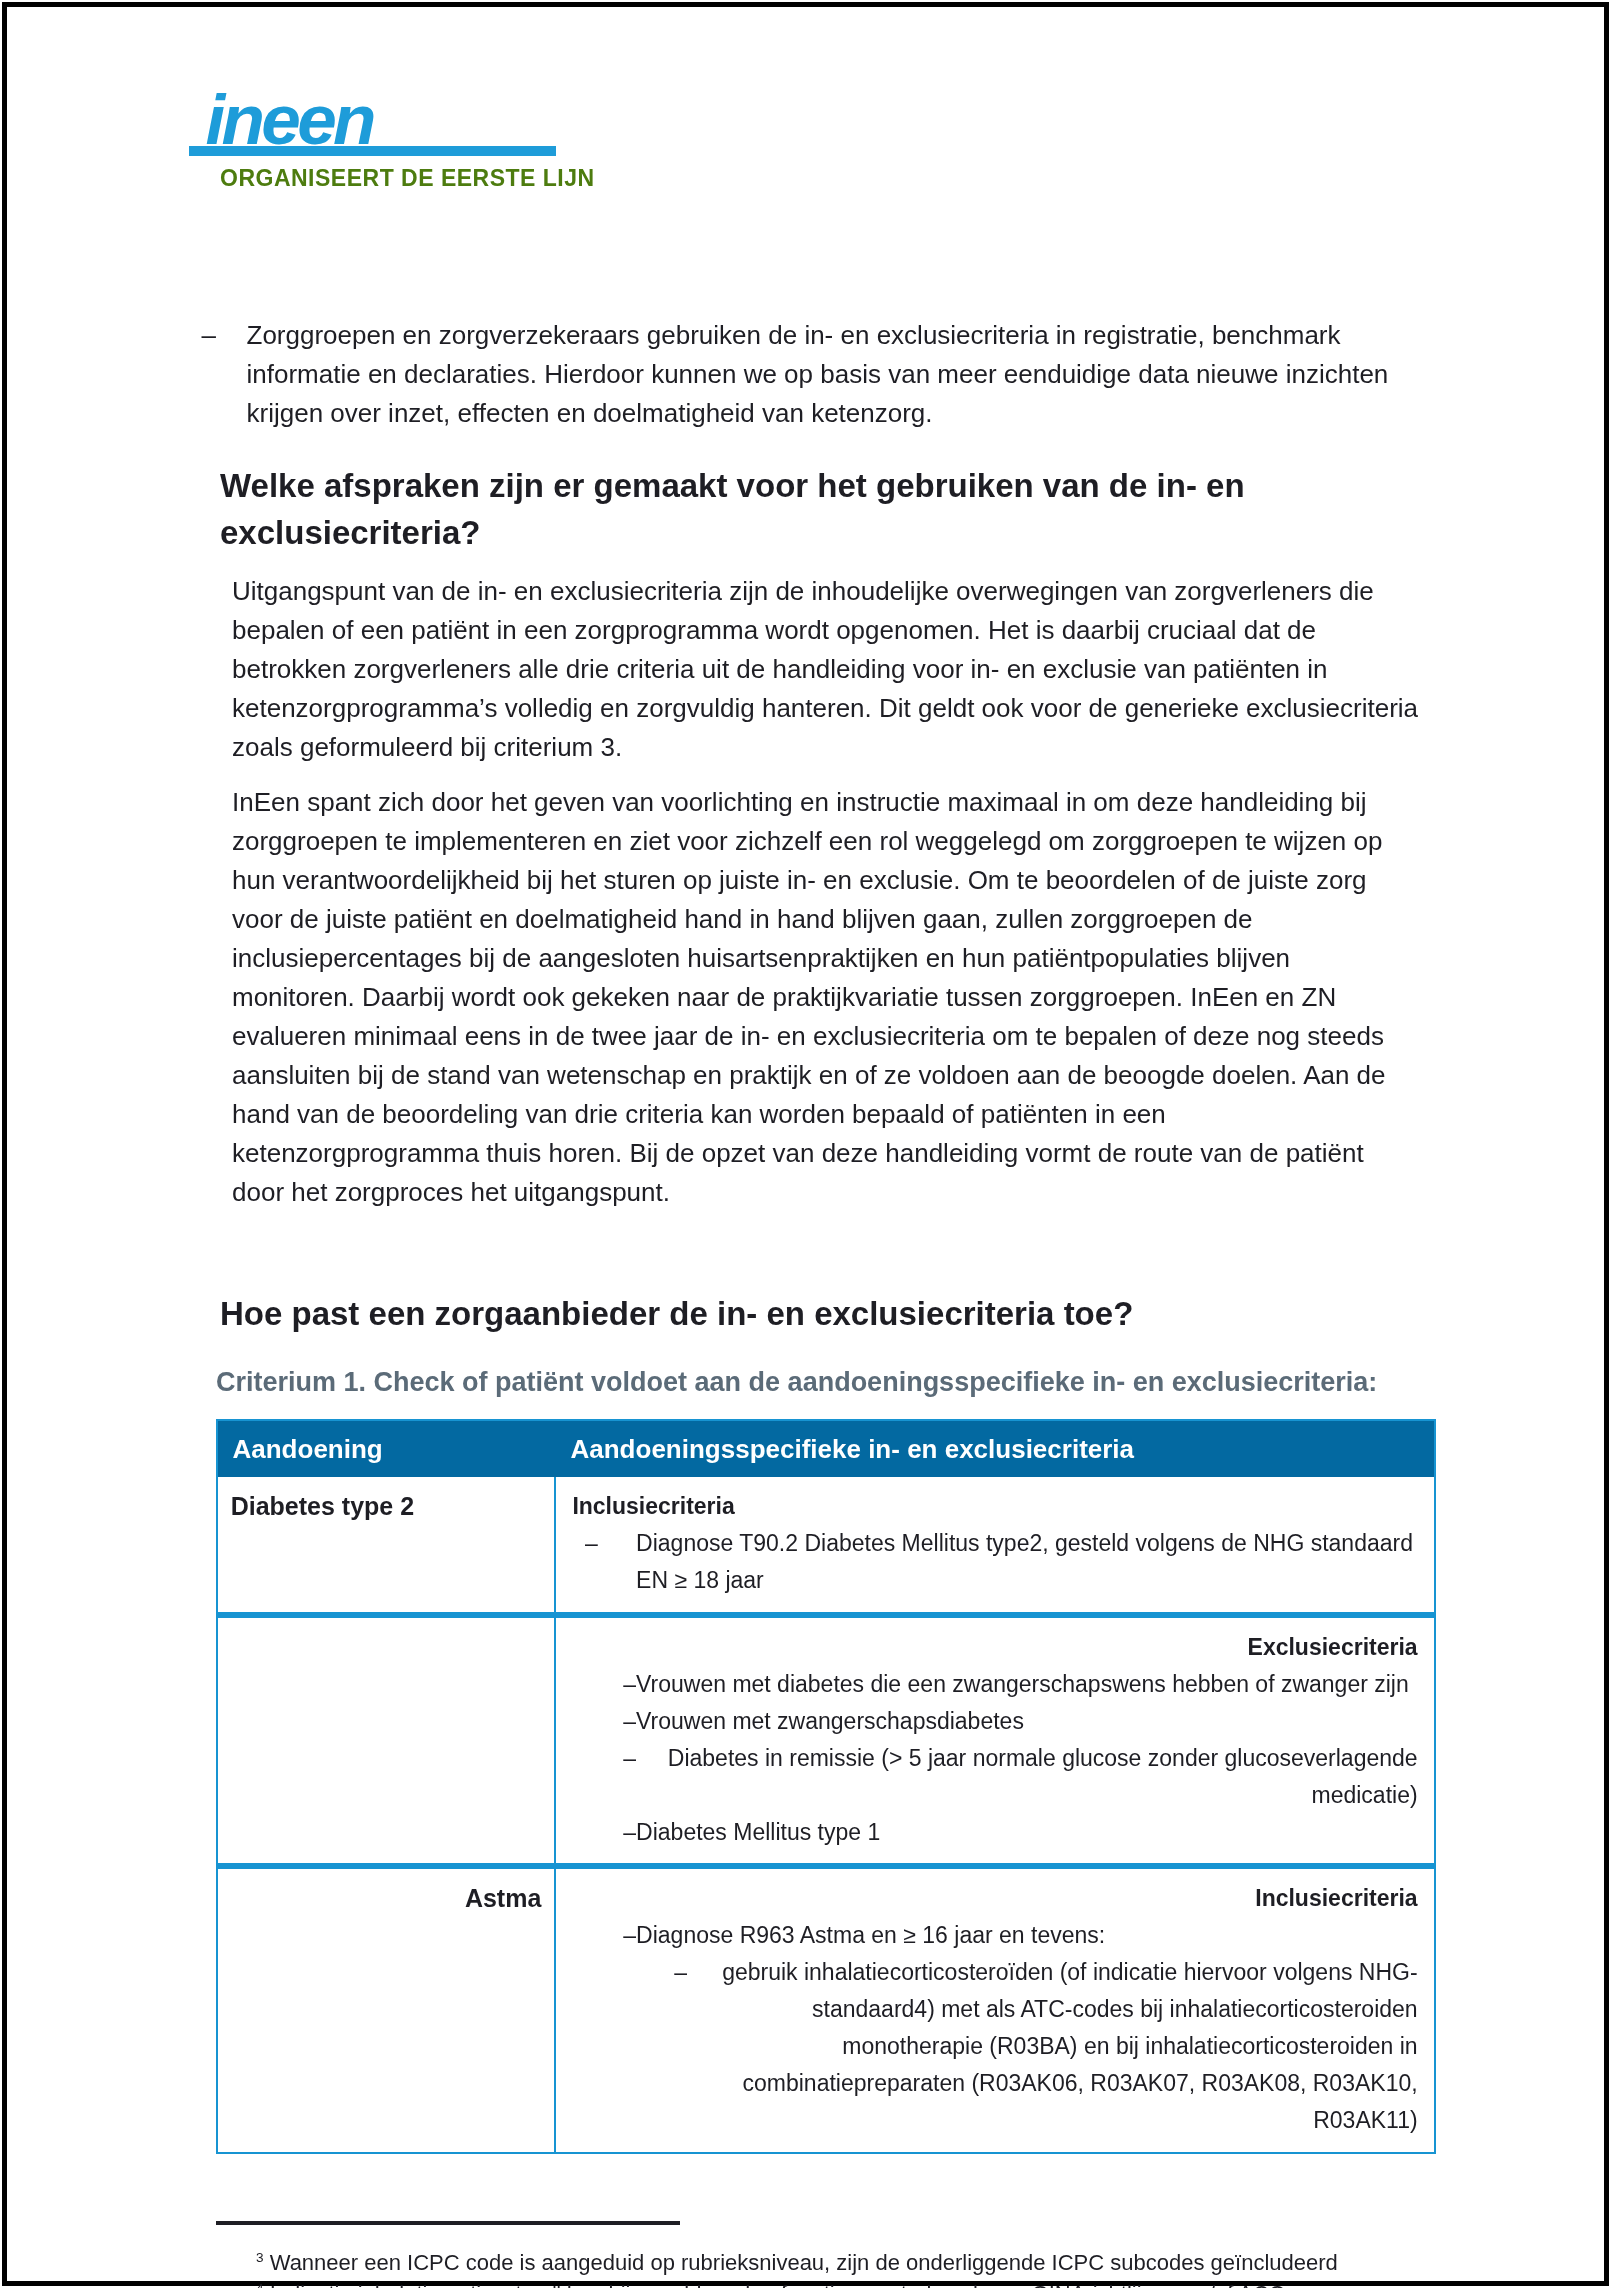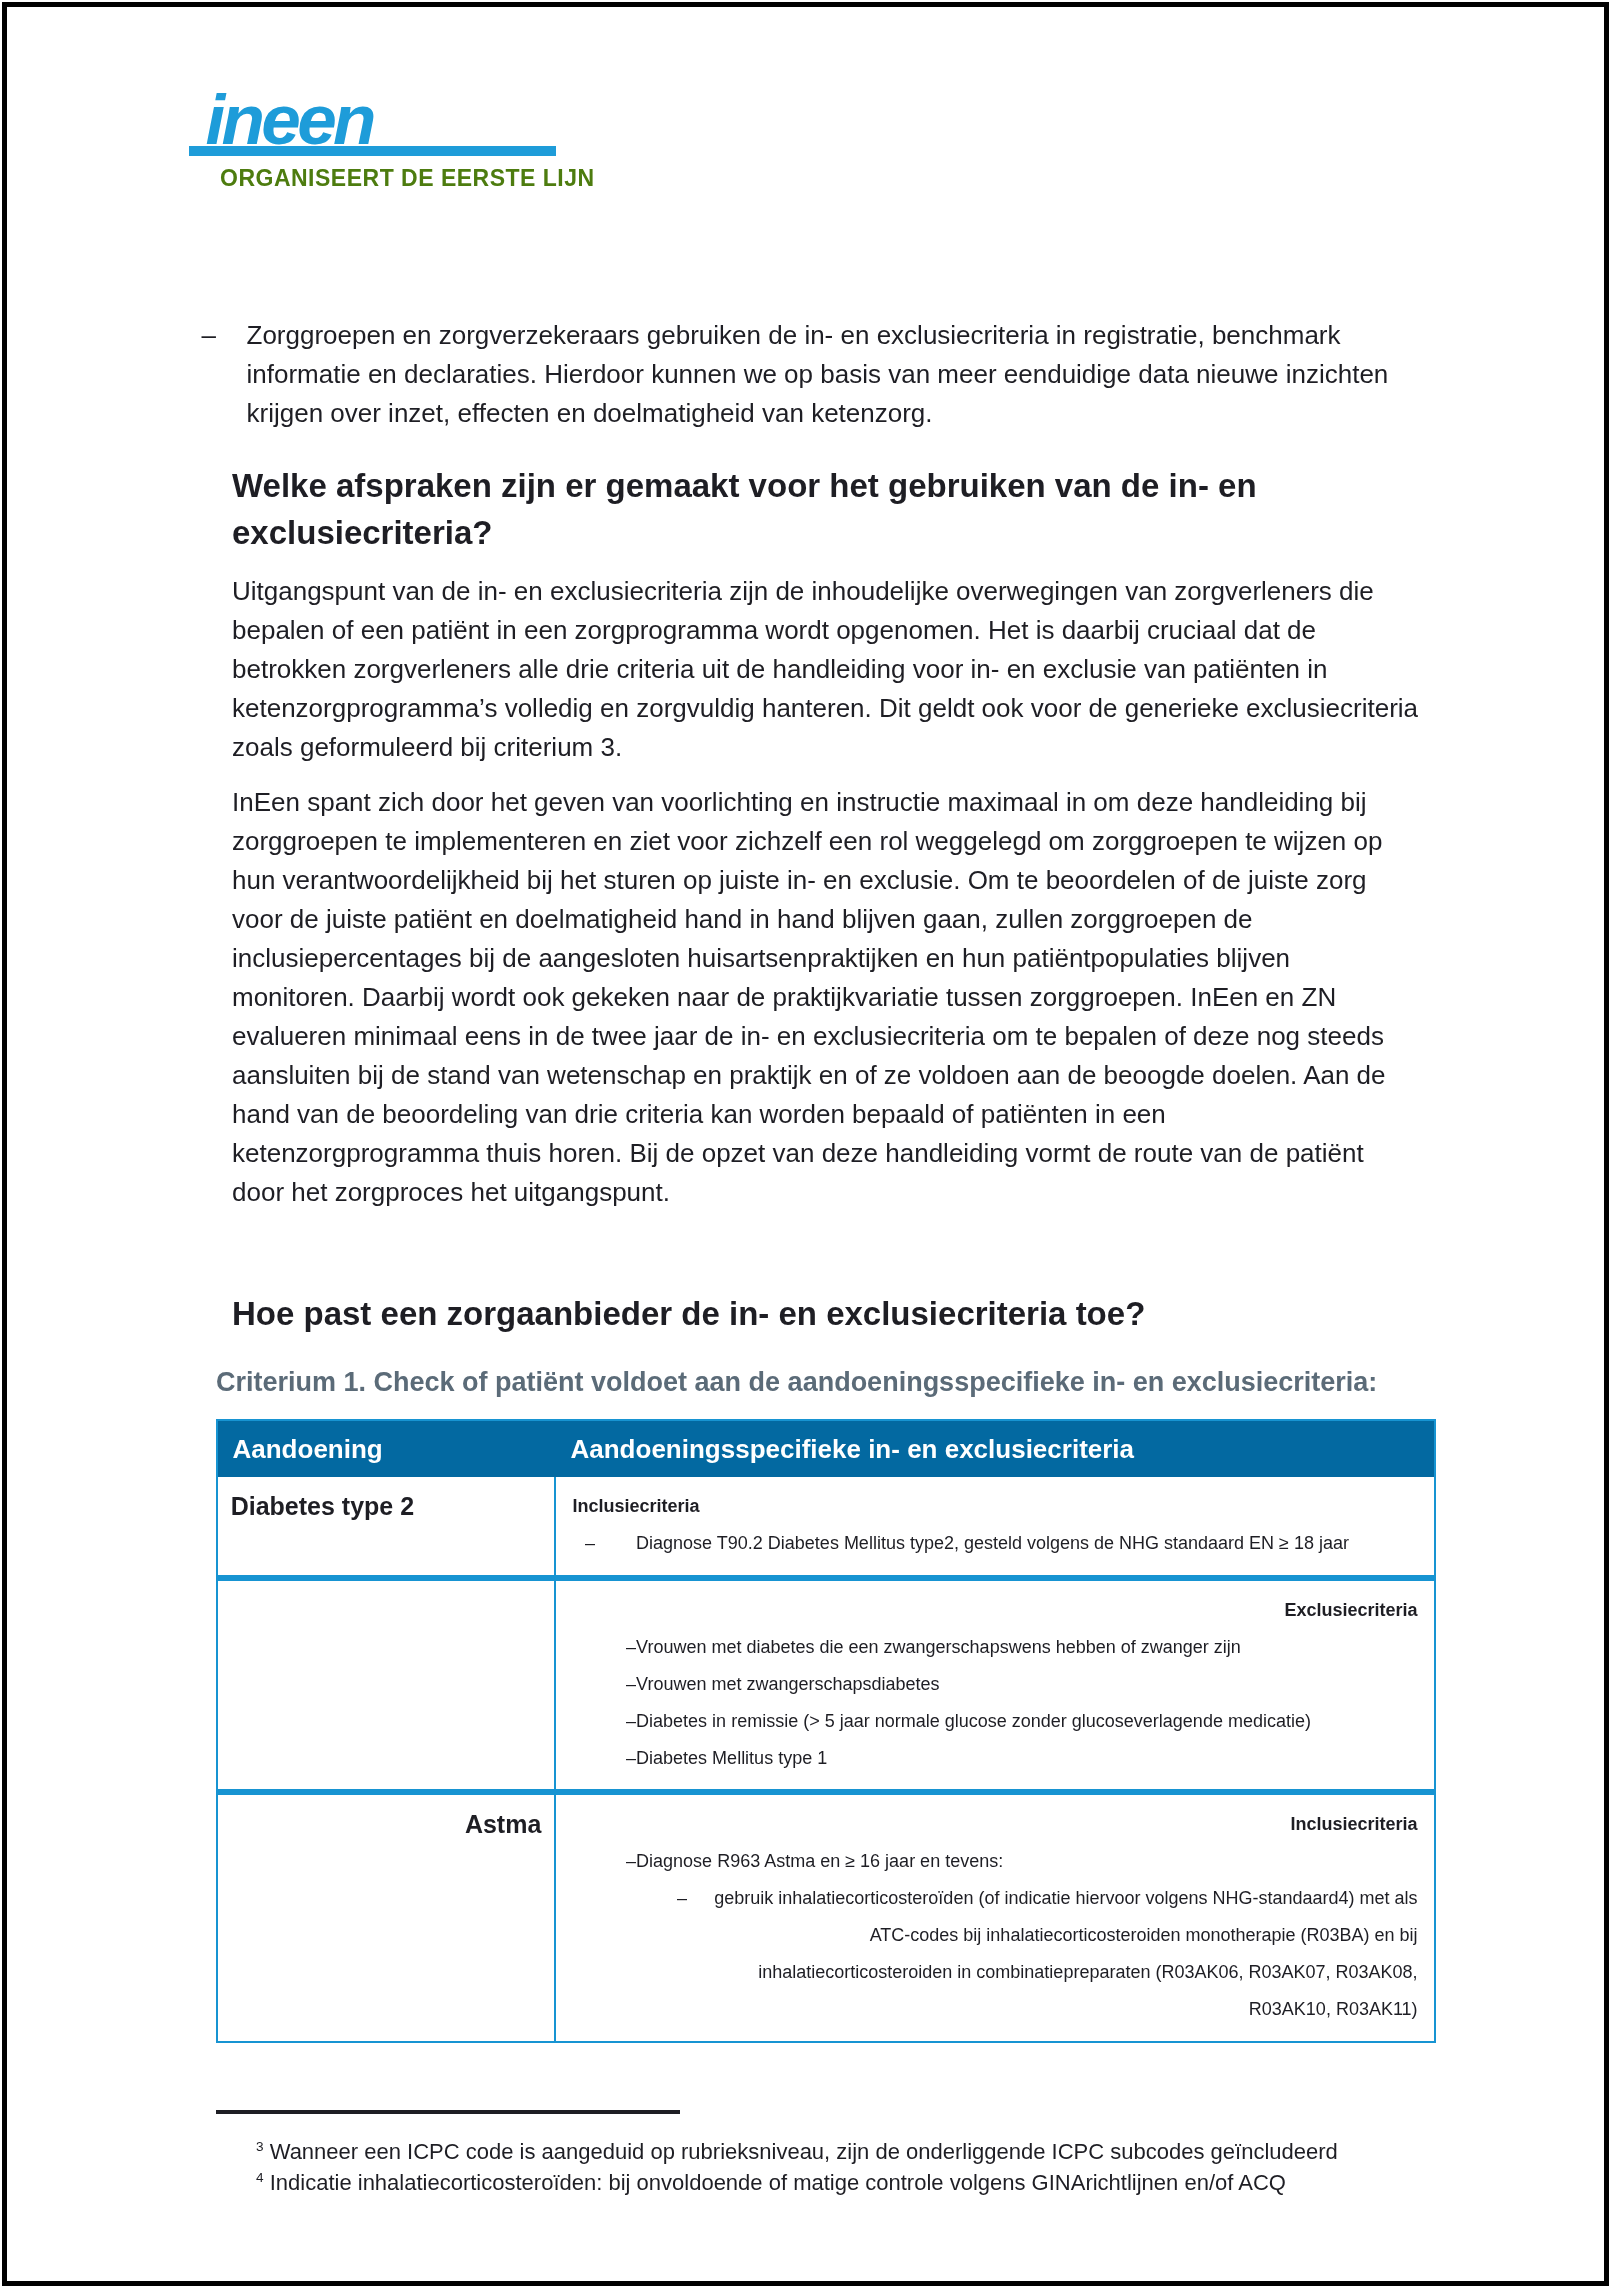--- a/index.html
+++ b/index.html
@@ -24,21 +24,21 @@
     margin-top:9px;margin-left:31px;font-size:23px;font-weight:bold;
     color:#4d7c0f;letter-spacing:0.5px;white-space:nowrap;
   }
   
   .content{position:absolute;left:216px;top:0;width:1220px;}
   .spacer-top{height:316px;}
   .body-size{font-size:26px;line-height:39px;}
   .intro-bullet{display:flex;margin-left:-14.5px;}
   .intro-bullet .dash{flex:none;width:45px;}
   .doc-heading{
-    font-size:33px;line-height:47px;font-weight:bold;color:#1e1e24;margin:16px;
+    font-size:33px;line-height:47px;font-weight:bold;color:#1e1e24;margin:4px;
   }
   .h1-block{margin-top:29px;}
   .paragraphs{margin-top:11px;}
   .paragraphs p{margin:16px;}
   .h2-block{margin-top:78px;}
   .table-caption{
     margin-top:29px;font-size:27px;line-height:33px;font-weight:bold;color:#5b6b78;
   }
   
   .itable{margin-top:20px;border:2.7px solid #1794d2;}
@@ -46,21 +46,21 @@
     display:grid;grid-template-columns:338px 1fr;background:#0369a1;
     color:#fff;font-weight:bold;font-size:26px;height:56px;align-items:center;
   }
   .thead .th{padding:0 14.5px;white-space:nowrap;}
   .trow{display:grid;grid-template-columns:338px 1fr;}
   .trow + .trow{border-top:6.4px solid #1794d2;text-align:right;}
   .cell-l{
     border-right:2.7px solid #1794d2;padding:11px 12.7px 9px 12.7px;
     font-size:25px;font-weight:bold;line-height:36px;
   }
-  .cell-r{padding:11px 16.4px 12.7px 16.4px;font-size:18px;line-height:37px;border-radius:9px;}
+  .cell-r{padding:11px 16.4px 12.7px 16.4px;font-size:23px;line-height:37px;border-radius:9px;}
   .cell-title{font-weight:bold;}
   .titem{display:flex;}
   .titem .dash{flex:none;width:51px;padding-left:12.7px;}
   .subitem{margin-left:51px;}
   .subitem .dash{flex:none;width:51px;padding-left:12.7px;}
   
   .fn-rule{margin-top:67px;width:464px;height:3.6px;background:#1e1e24;}
   .footnotes{margin-top:22px;font-size:22px;line-height:31px;margin-left:40px;}
   .footnotes sup{font-size:13.6px;line-height:0;}
 </style>

